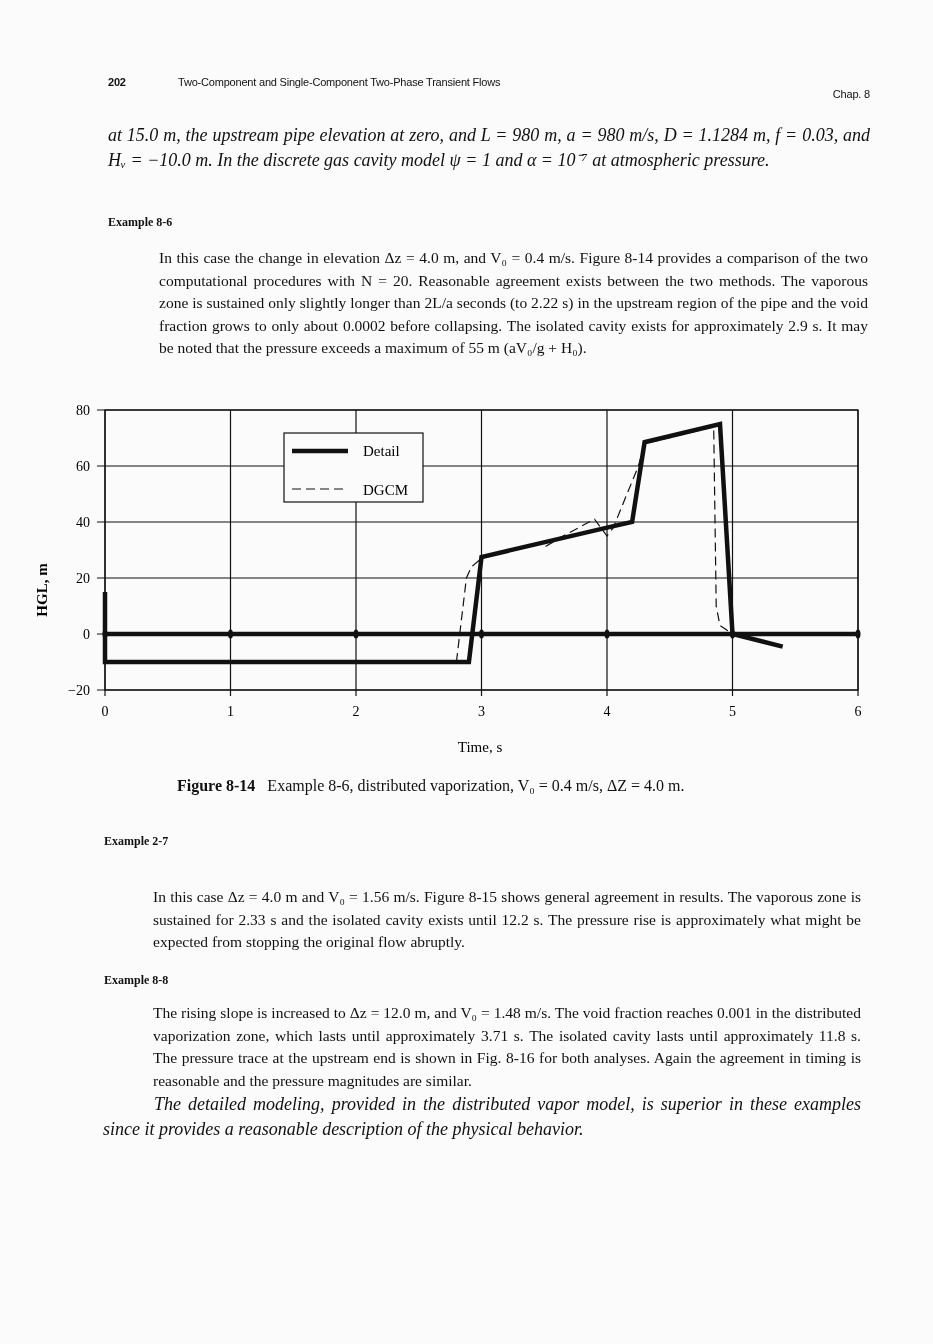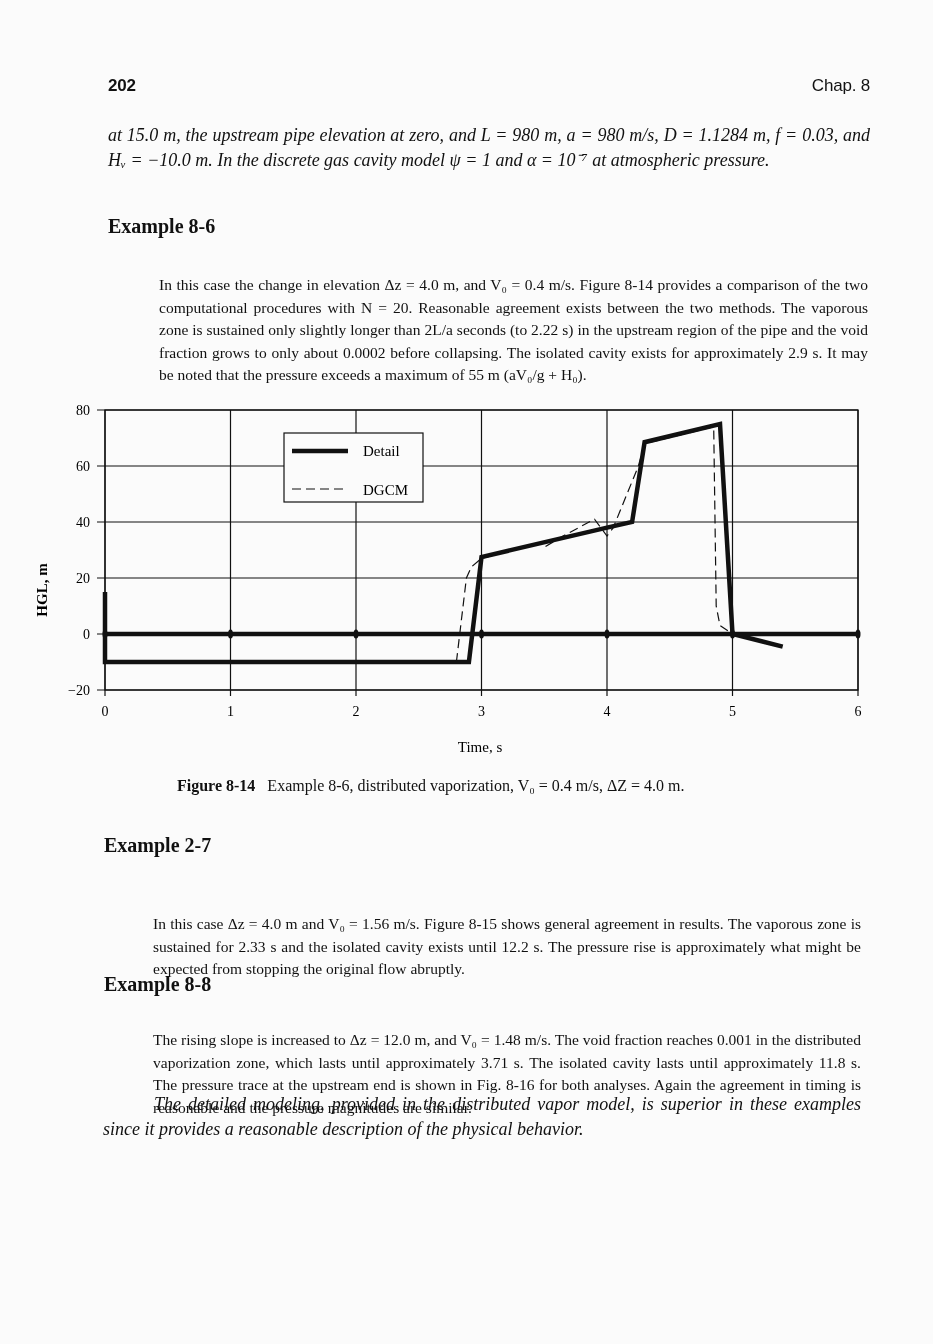--- a/index.html
+++ b/index.html
@@ -1,33 +1,34 @@
 <!DOCTYPE html>
 <html><head>
 <meta charset="utf-8">
 <style>
   html, body { margin:0; padding:0; }
   body { width:933px; height:1344px; background:#fbfbfb; position:relative; overflow:hidden; color:#111; font-family:"Liberation Serif", serif; }
   .abs { position:absolute; }
-  .header { top:76px; left:108px; width:762px; height:26px; font-family:"Liberation Sans", sans-serif; font-size:17px; font-weight:normal; letter-spacing:-0.2px; }
+  .header { top:76px; left:108px; width:762px; height:26px; font-family:"Liberation Sans", sans-serif; font-size:11px; font-weight:normal; letter-spacing:-0.2px; }
   .header .pg { position:absolute; left:0; top:0; font-weight:bold; }
   .header .ttl { position:absolute; left:70px; top:0; }
-  .header .chap { position:absolute; right:0; top:0; }
+  .header .chap { position:absolute; right:0; top:12px; }
   .para { font-size:18px; line-height:25px; text-align:justify; text-align-last:left;font-style:italic; }
-  .smallpara { font-size:15.5px; line-height:22.5px; text-align:justify;margin-top:27px; }
-  .exhead { font-weight:bold; font-size:20px; }
+  .smallpara { font-size:15.5px; line-height:22.5px; text-align:justify; }
+  .exhead { font-weight:bold; font-size:12px; }
   .caption { font-size:16px; line-height:19px; }
   .caption b { font-weight:bold; }
   svg text { font-family:"Liberation Serif", serif; }
 </style>
 </head>
 <body>
 
 <div class="abs header">
   <span class="pg">202</span>
+  <span class="ttl">Two-Component and Single-Component Two-Phase Transient Flows</span>
   <span class="chap">Chap. 8</span>
 </div>
 
 <div class="abs para" style="top:123px;left:108px;width:762px;">at 15.0 m, the upstream pipe elevation at zero, and L = 980 m, a = 980 m/s, D = 1.1284 m, f = 0.03, and Hᵥ = −10.0 m. In the discrete gas cavity model ψ = 1 and α = 10⁻⁷ at atmospheric pressure.</div>
 
 <div class="abs exhead" style="top:215px;left:108px;">Example 8-6</div>
 <div class="abs smallpara" style="top:247px;left:159px;width:709px;">In this case the change in elevation Δz = 4.0 m, and V₀ = 0.4 m/s. Figure 8-14 provides a comparison of the two computational procedures with N = 20. Reasonable agreement exists between the two methods. The vaporous zone is sustained only slightly longer than 2L/a seconds (to 2.22 s) in the upstream region of the pipe and the void fraction grows to only about 0.0002 before collapsing. The isolated cavity exists for approximately 2.9 s. It may be noted that the pressure exceeds a maximum of 55 m (aV₀/g + H₀).</div>
 
 <svg class="abs" style="top:395px;left:20px;" width="880" height="370" viewBox="20 395 880 370">
   <g id="grid">

